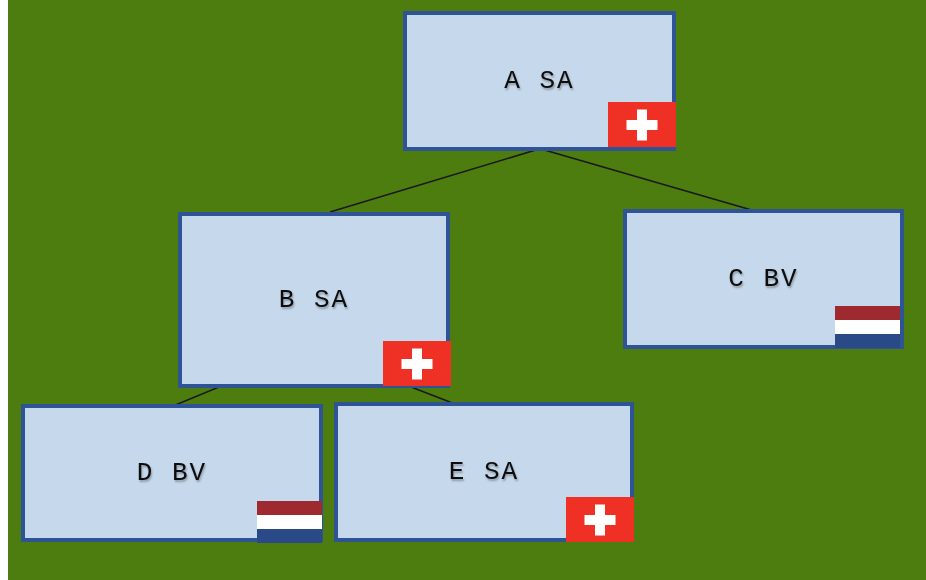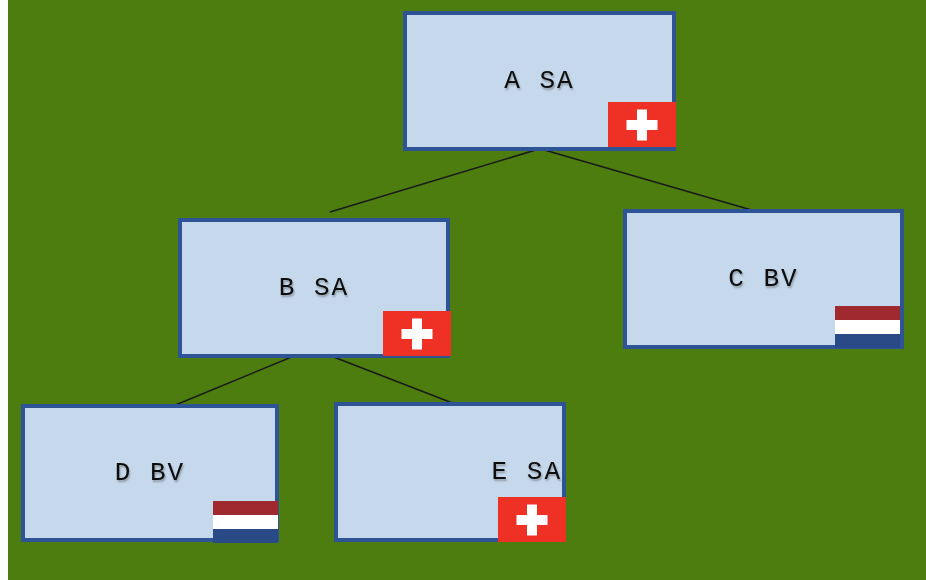--- a/index.html
+++ b/index.html
@@ -38,24 +38,24 @@
     z-index: 1;
   }
   .node .label {
     font-size: 26px;
     letter-spacing: 2px;
     color: var(--text);
     text-shadow: 1px 2px 2px rgba(80,80,80,0.45);
     white-space: pre;
   }
   .node-a { left: 395px; top: 11px;  width: 273px; height: 140px; }
-  .node-b { left: 170px; top: 218px; width: 272px; height: 140px; }
+  .node-b { left: 170px; top: 212px; width: 272px; height: 176px; }
   .node-c { left: 615px; top: 209px; width: 281px; height: 140px; }
-  .node-d { left: 13px;  top: 404px; width: 258px; height: 138px; }
-  .node-e { left: 326px; top: 402px; width: 232px; height: 140px; justify-content: flex-end; }
+  .node-d { left: 13px;  top: 404px; width: 302px; height: 138px; }
+  .node-e { left: 326px; top: 402px; width: 300px; height: 140px; }
   .flag { position: absolute; z-index: 2; }
   .flag.swiss {
     width: 68px; height: 45px;
     background: var(--swiss-red);
   }
   .flag.swiss::before {
     content: ""; position: absolute; left: 50%; top: 50%;
     transform: translate(-50%, -50%);
     width: 31px; height: 10px; background: #ffffff;
   }

